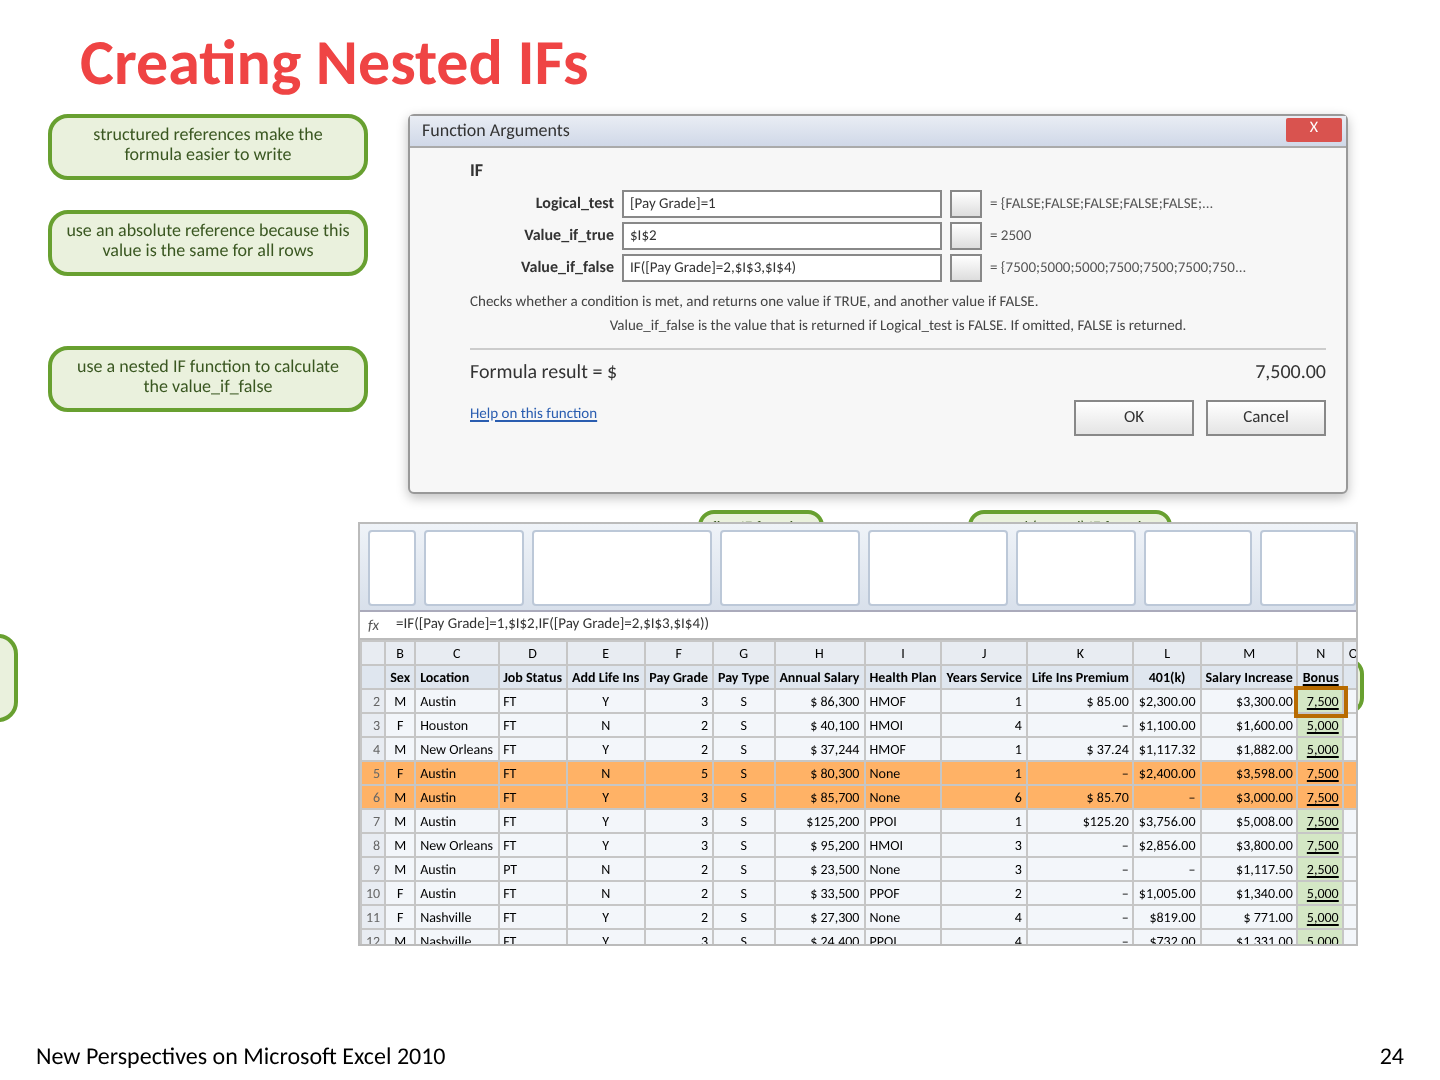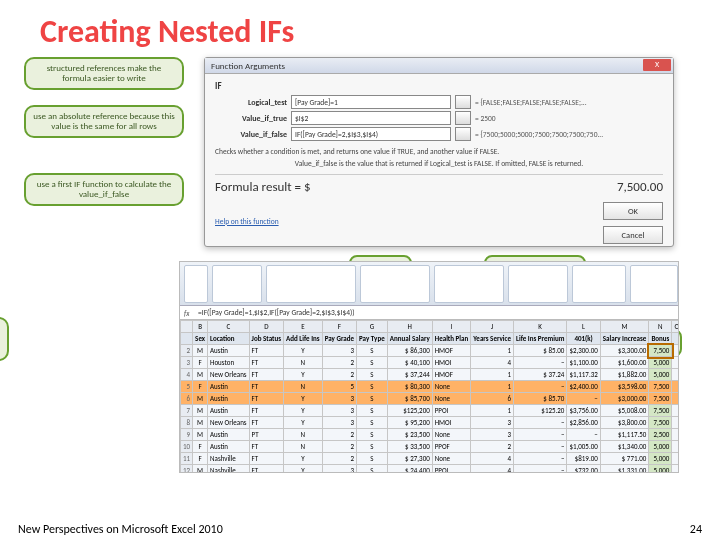--- a/index.html
+++ b/index.html
@@ -46,21 +46,21 @@
   .dialog .close {
     position: absolute; right: 2px; top: 1px;
     width: 28px; height: 12px;
     background: #d9534f;
     color: #fff;
     font-size: 8px;
     text-align: center;
     line-height: 11px;
     border-radius: 1px;
   }
-  .dialog .body { padding: 6px 10px 4px; }
+  .dialog .body { padding: 6px 10px 4px; margin-left: 20px; }
   .ifname { font-weight: bold; font-size: 9px; margin-bottom: 4px;}
   .argrow { display: flex; align-items: center; margin: 2px 0; gap: 4px; }
   .argrow .lbl { width: 72px; text-align: right; font-weight: bold; }
   .argrow .inp {
     flex: 0 0 160px;
     height: 14px;
     border: 1px solid #888;
     background: #fff;
     font-size: 7.5px;
     padding: 0 3px;
@@ -69,22 +69,22 @@
   }
   .argrow .pick {
     width: 16px; height: 14px;
     border: 1px solid #888;
     background: linear-gradient(#fff,#ddd);
     position: relative;
   }
   .argrow .eq { font-size: 7.5px; color: #555; white-space: nowrap; overflow: hidden; }
   .desc { font-size: 7.5px; color: #444; margin-top: 6px; line-height: 1.2; }
   .desc-sub { text-align: center; margin-top: 3px; }
-  .formula-line { border-top: 1px solid #ccc; margin-top: 6px; padding-top: 4px; font-size: 13px; display: flex; justify-content: space-between; }
-  .btnrow { display: flex; justify-content: flex-end; gap: 6px; margin-top: 4px; flex-direction: column; }
+  .formula-line { border-top: 1px solid #ccc; margin-top: 6px; padding-top: 4px; font-size: 10px; display: flex; justify-content: space-between; }
+  .btnrow { display: flex; justify-content: flex-end; gap: 6px; margin-top: 4px; }
   .dbtn {
     width: 60px; height: 18px;
     border: 1px solid #888;
     background: linear-gradient(#fff,#e4e4e4);
     font-size: 8.5px;
     text-align: center;
     line-height: 17px;
   }
   .help { color: #2a5db0; text-decoration: underline; font-size: 7.5px; cursor: pointer; }
   .help-row { display: flex; justify-content: space-between; align-items: center; margin-top: 4px; }
@@ -159,21 +159,21 @@
     height: 12px;
     padding: 0 2px;
     text-align: right;
     white-space: nowrap;
     line-height: 11px;
   }
   .sheet th { background: #e8ecf2; font-weight: normal; text-align: center; }
   .sheet td.t { text-align: left; }
   .sheet td.c { text-align: center; }
   .rownum { width: 14px; background: #e8ecf2; text-align: center; color:#666; }
-  .green-col { background: #d4e7c5; }
+  .green-col { background: #d4e7c5; text-decoration: underline; }
   .colhead-row td { background: #dfe6ef; text-align: center; font-weight: bold; }
   .orange-hi { background: #ffb266 !important; }
   .bonus-hi { outline: 2px solid #b86b00; }
   
   .footer {
     position: absolute;
     bottom: 4px; left: 0; right: 0;
     display: flex;
     justify-content: space-between;
     padding: 0 18px;
@@ -184,21 +184,21 @@
 </style>
 </head>
 <body>
 
 <div class="title">Creating Nested IFs</div>
 
 <div class="fig-area">
 
   <div class="callout c1">structured references make the formula easier to write</div>
   <div class="callout c2">use an absolute reference because this value is the same for all rows</div>
-  <div class="callout c3">use a first IF function to calculate the value_if_false</div>
+  <div class="callout c3">use a nested IF function to calculate the value_if_false</div>
 
   <div class="dialog">
     <div class="caption">
       <span>Function Arguments</span>
       <span class="close">X</span>
     </div>
     <div class="body">
       <div class="ifname">IF</div>
       <div class="argrow">
         <span class="lbl">Logical_test</span>

